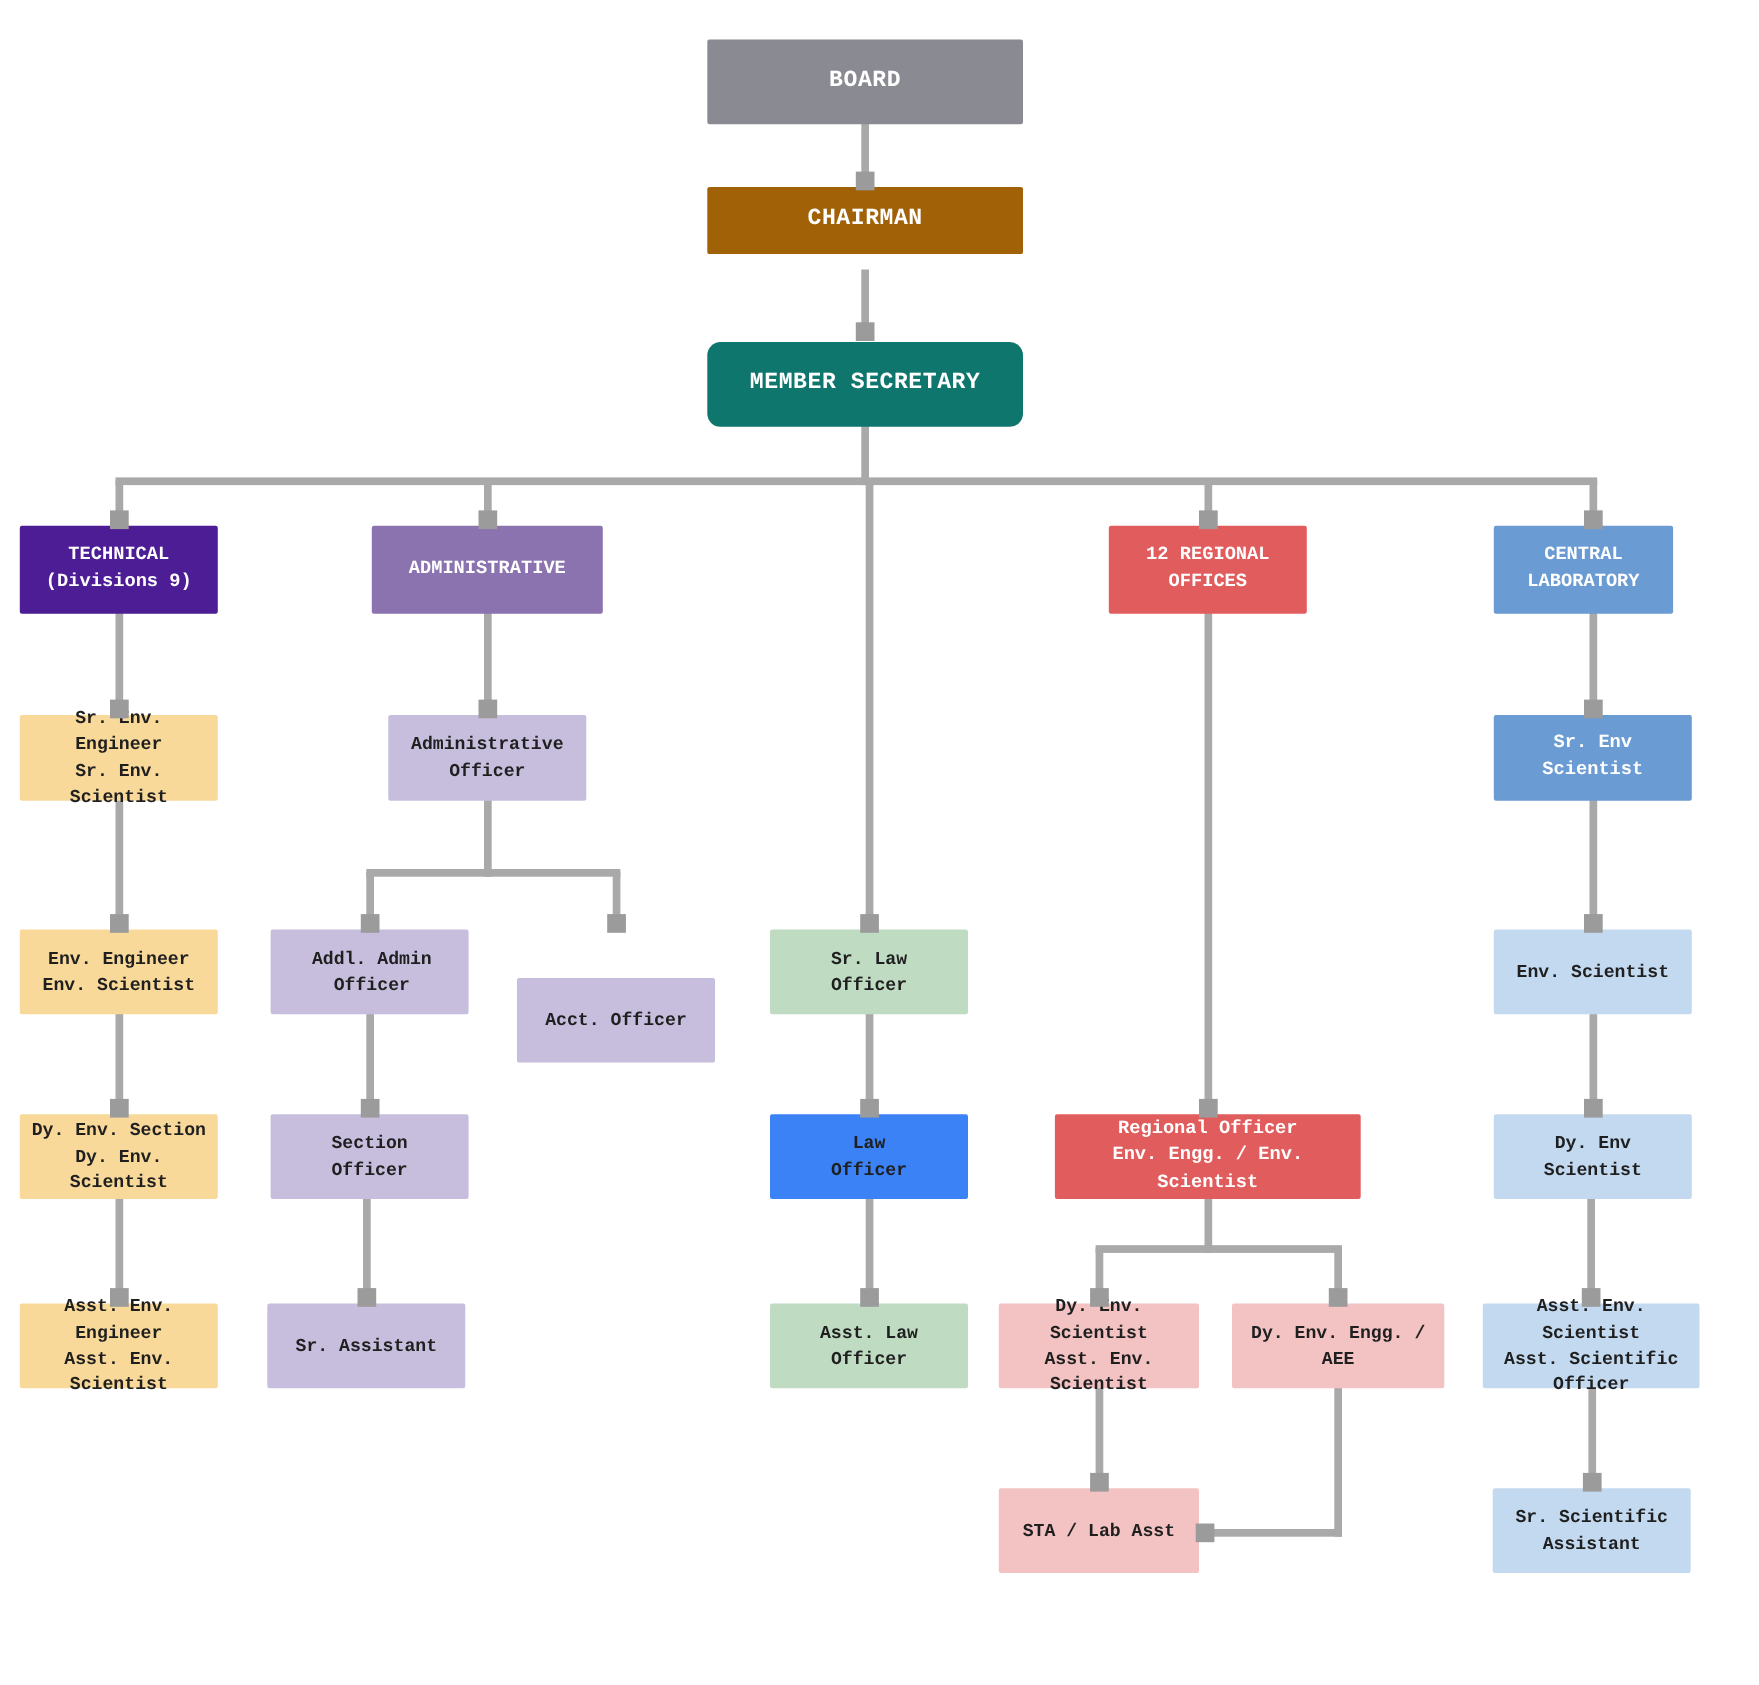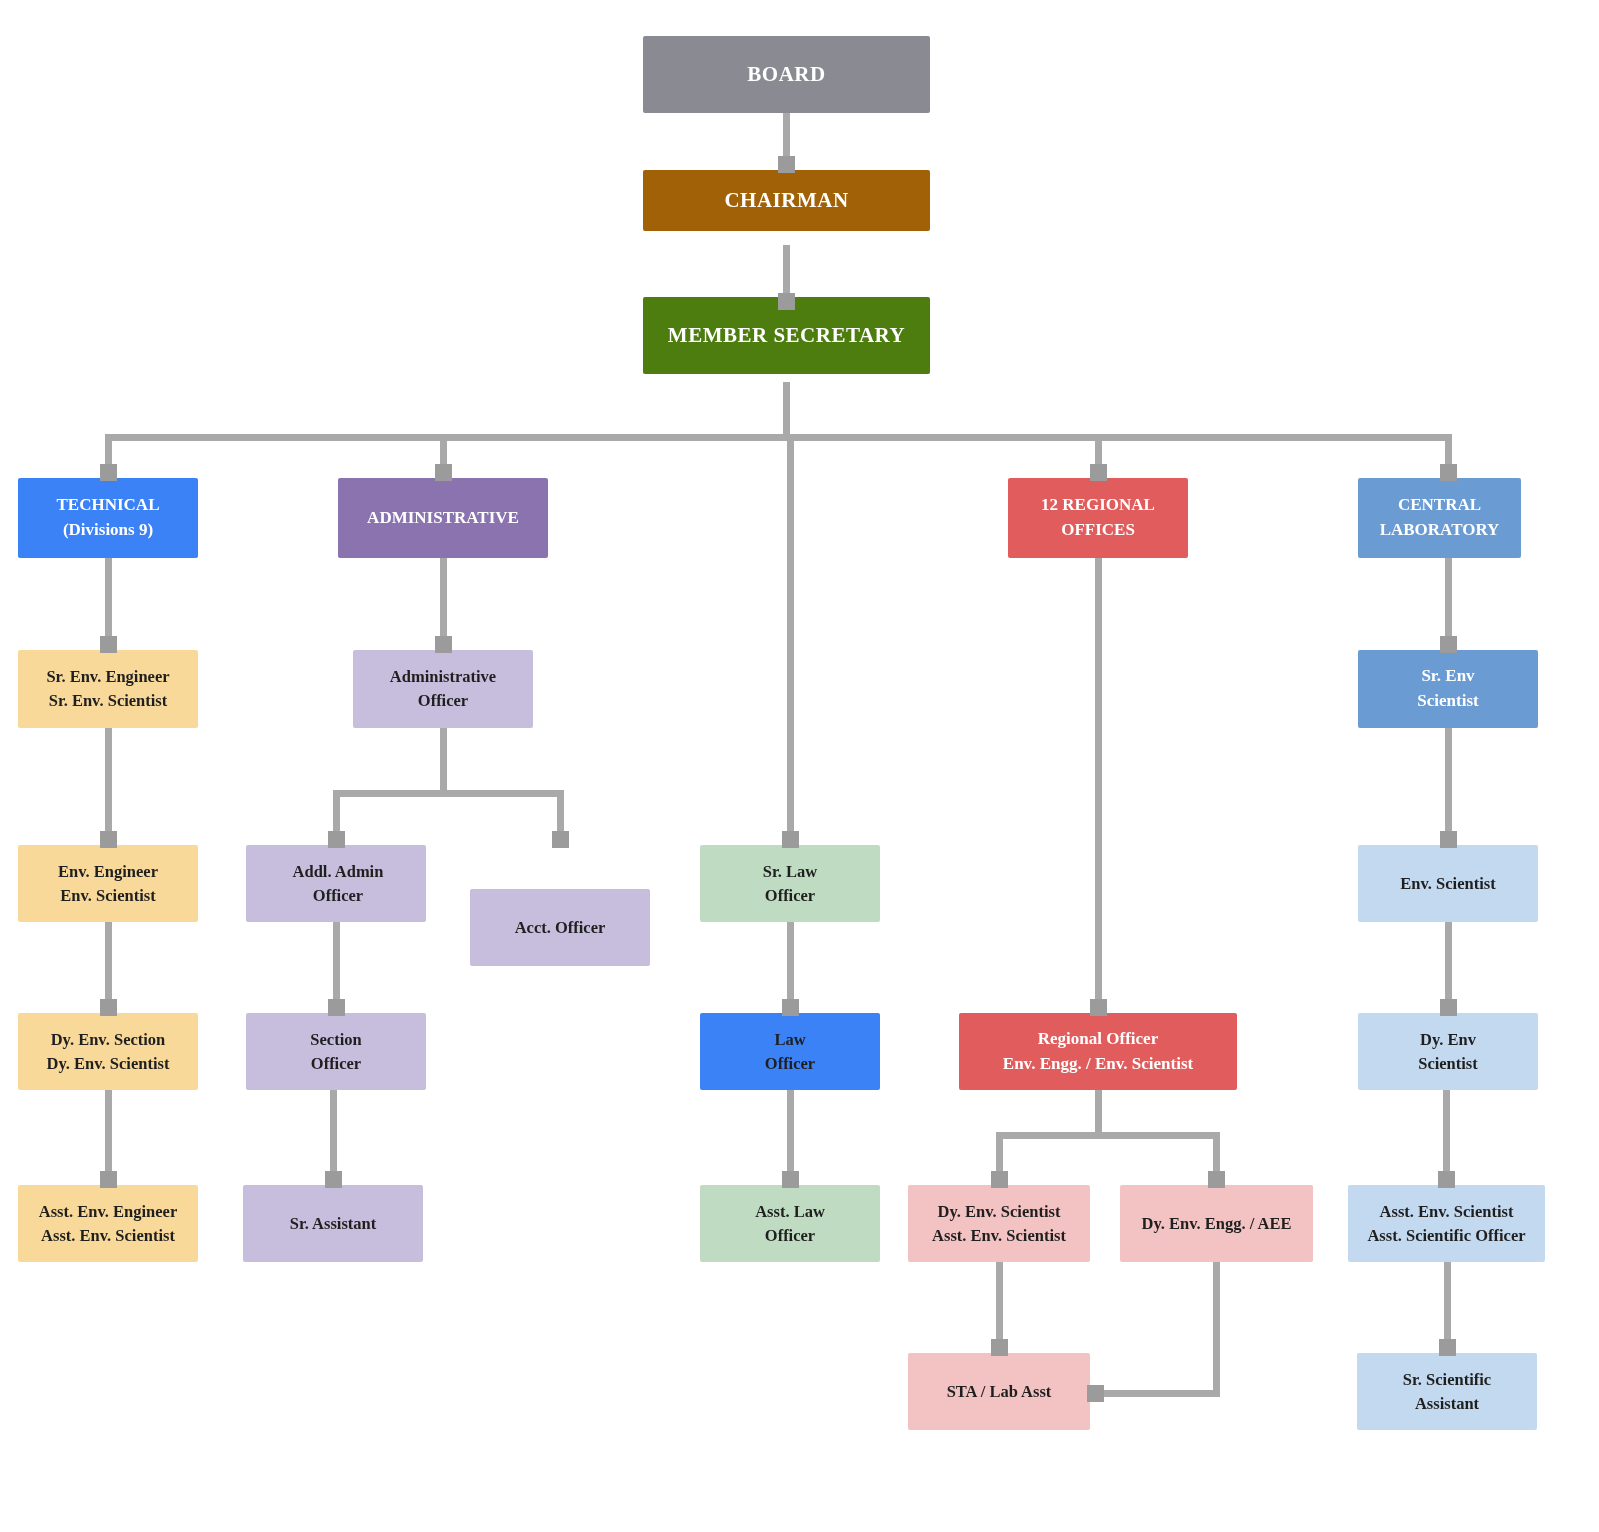--- a/index.html
+++ b/index.html
@@ -1,21 +1,21 @@
 <!DOCTYPE html>
 <html><head>
 <meta charset="utf-8">
 <title>Organization Chart</title>
 <style>
   html, body { margin: 0; padding: 0; background: #ffffff; }
   #chart {
     position: relative;
     width: 1599px;
     height: 1532px;
-    font-family: Liberation Serif, serif;
+    font-family: Liberation Mono, monospace;
     background: #ffffff;
     overflow: hidden;
   }
   .node {
     position: absolute;
     display: flex;
     flex-direction: column;
     align-items: center;
     justify-content: center;
     text-align: center;
@@ -45,24 +45,24 @@
 </head>
 <body>
 
 <div id="chart">
     <div class="node tier-gray" style="left: 643px; top: 36px; width: 287px; height: 77px; background: rgb(138, 138, 146); color: rgb(255, 255, 255);">
       <span>BOARD</span>
     </div>
     <div class="node tier-gray" style="left: 643px; top: 170px; width: 287px; height: 61px; background: #a16207; color: rgb(255, 255, 255);">
       <span>CHAIRMAN</span>
     </div>
-    <div class="node tier-gray" style="left: 643px; top: 297px; width: 287px; height: 77px; background: #4d7c0f; color: rgb(255, 255, 255);">
+    <div class="node tier-gray" style="left: 643px; top: 311px; width: 287px; height: 77px; background: #0f766e; color: rgb(255, 255, 255); border-radius: 12px;">
       <span>MEMBER SECRETARY</span>
     </div>
-    <div class="node tier-header" style="left: 18px; top: 478px; width: 180px; height: 80px; background: #3b82f6; color: rgb(255, 255, 255); text-align: right;">
+    <div class="node tier-header" style="left: 18px; top: 478px; width: 180px; height: 80px; background: #4c1d95; color: rgb(255, 255, 255); text-align: right;">
       <span>TECHNICAL</span>
       <span>(Divisions 9)</span>
     </div>
     <div class="node tier-header" style="left: 338px; top: 478px; width: 210px; height: 80px; background: rgb(139, 115, 175); color: rgb(255, 255, 255);">
       <span>ADMINISTRATIVE</span>
     </div>
     <div class="node tier-header" style="left: 1008px; top: 478px; width: 180px; height: 80px; background: rgb(225, 92, 92); color: rgb(255, 255, 255);">
       <span>12 REGIONAL</span>
       <span>OFFICES</span>
     </div>

